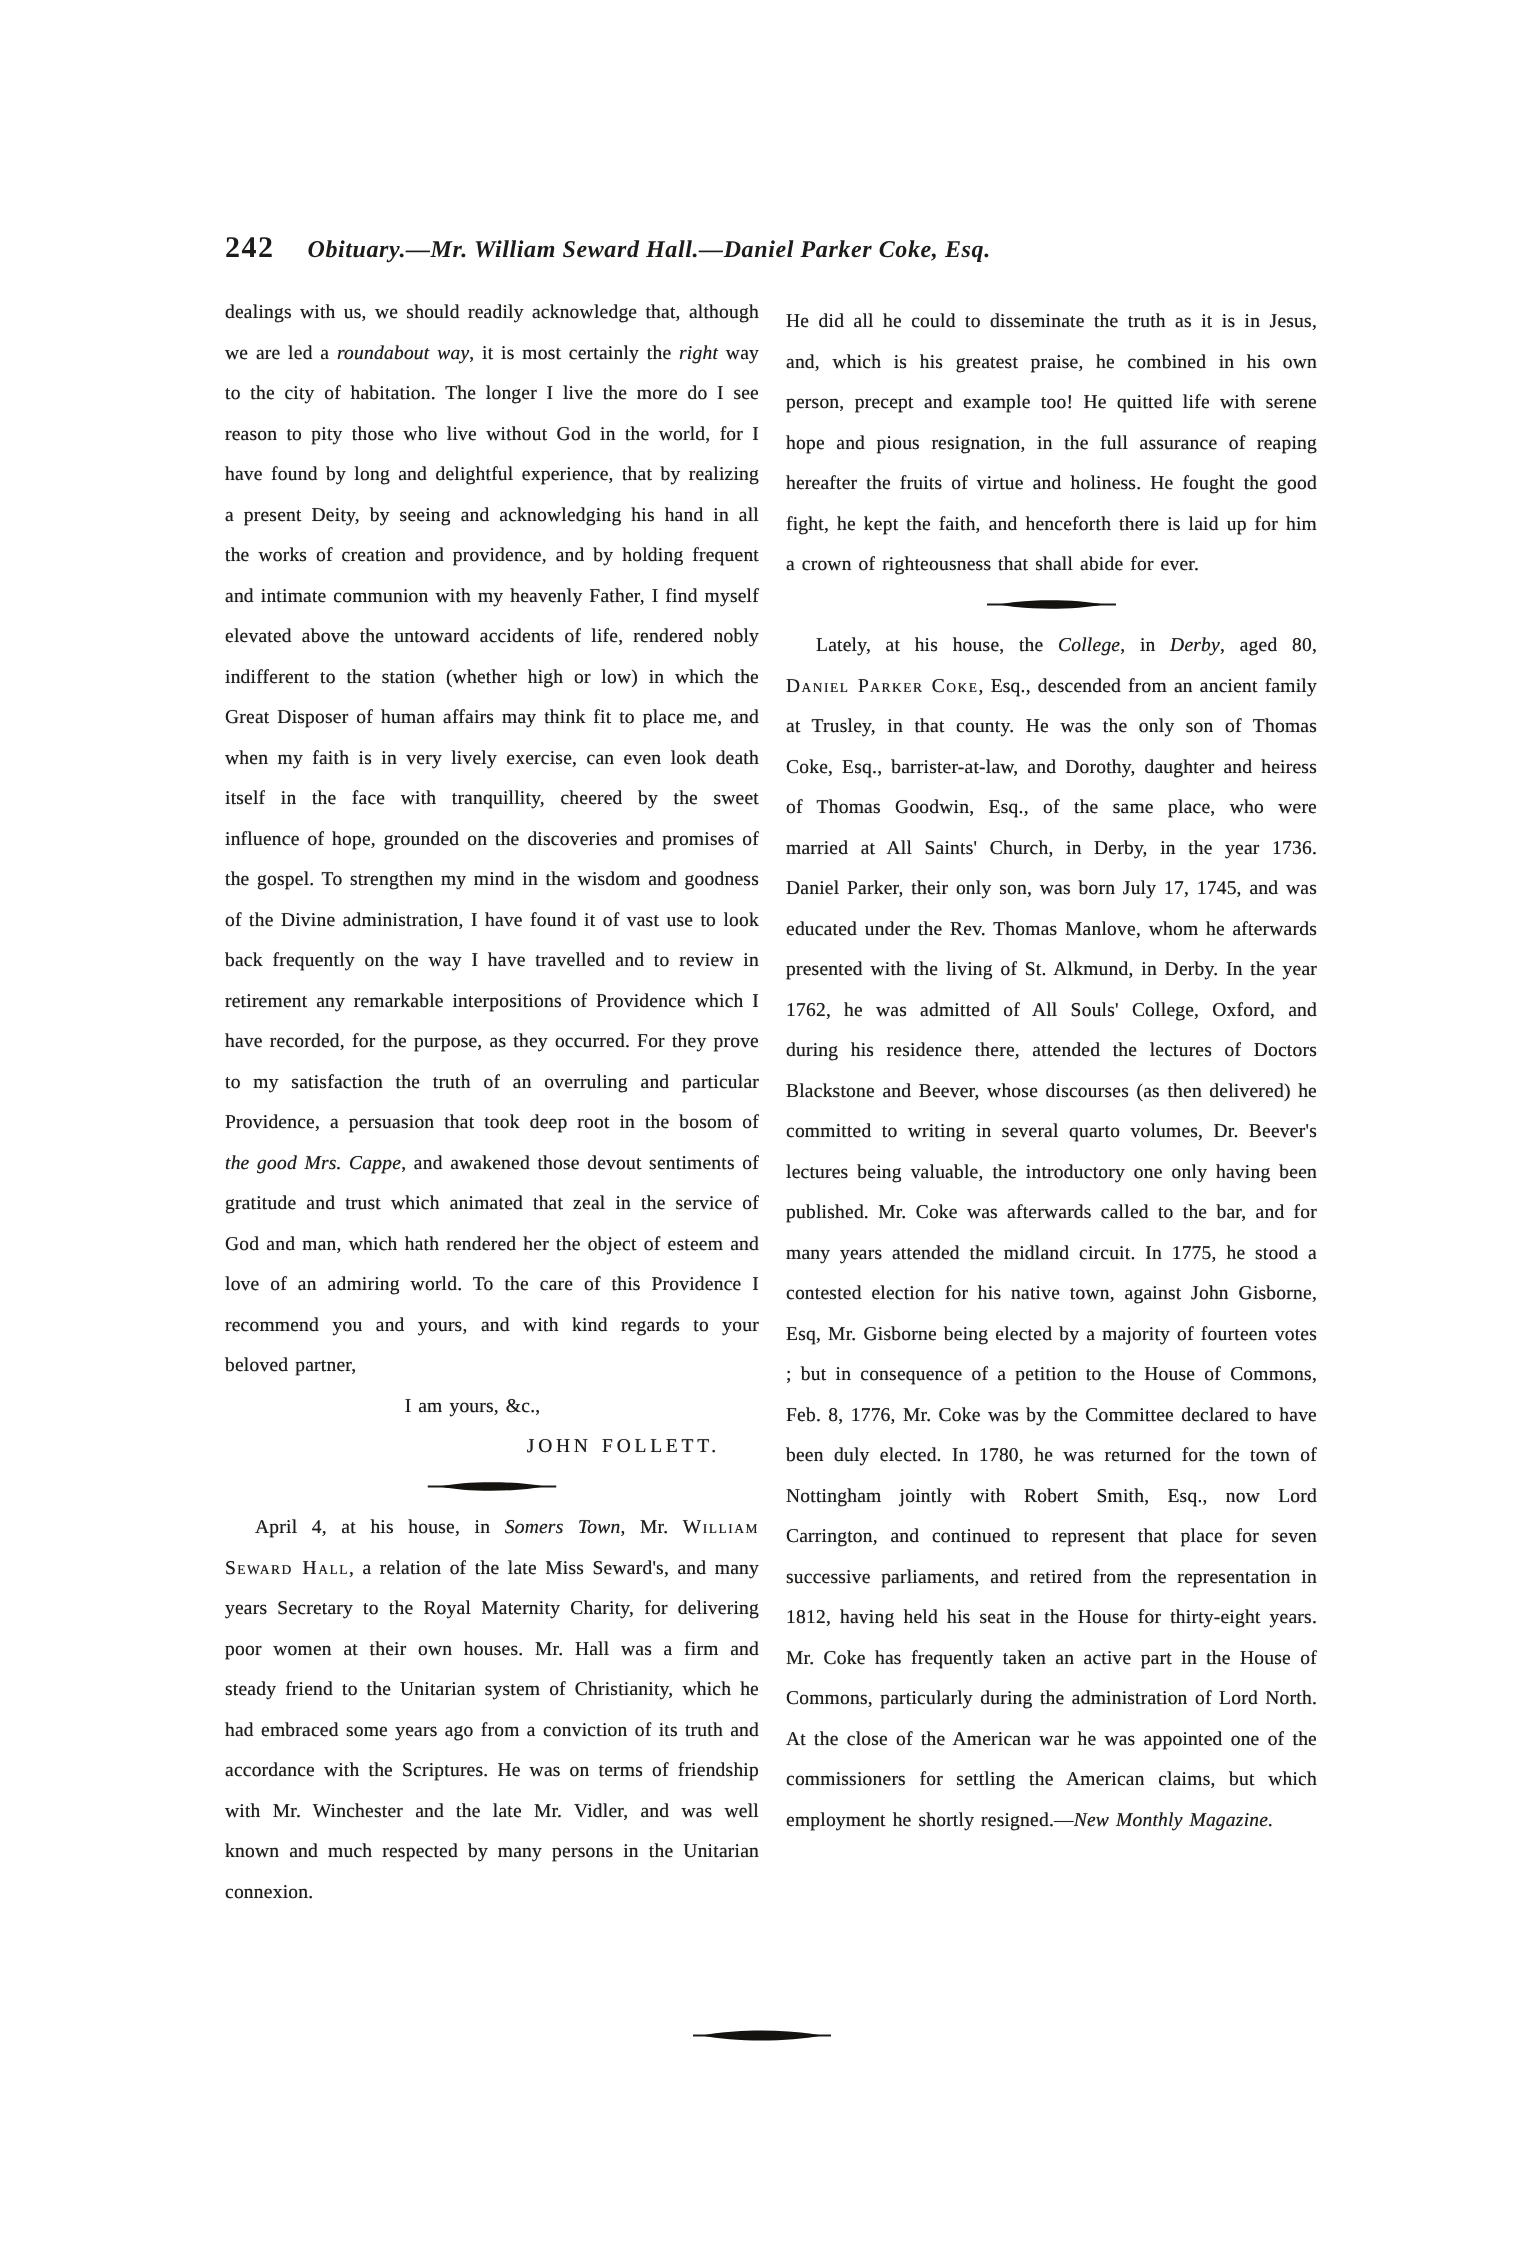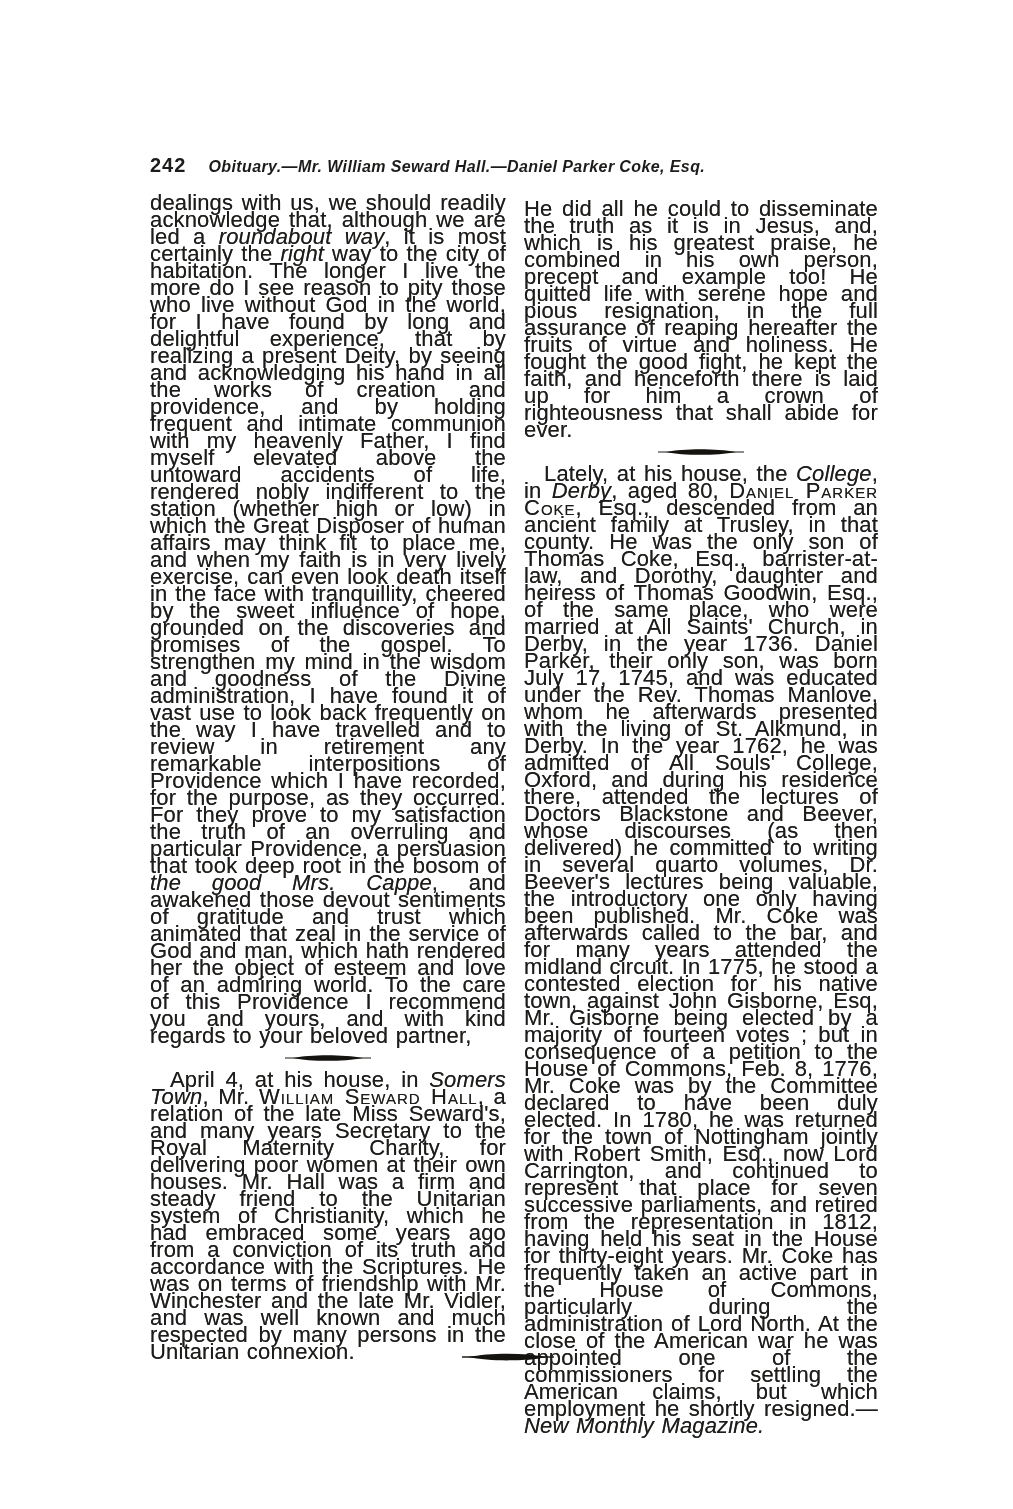--- a/index.html
+++ b/index.html
@@ -5,21 +5,21 @@
   html, body {
     margin: 0;
     padding: 0;
     background: #ffffff;
   }
   .page {
     position: relative;
     width: 1013px;
     height: 1509px;
     background: #ffffff;
-    font-family: Liberation Sans, sans-serif;
+    font-family: Liberation Serif, serif;
     color: #1d1c1a;
     overflow: hidden;
   }
   .page-header {
     position: absolute;
     left: 150px;
     top: 154px;
     width: 720px;
     display: flex;
     align-items: baseline;
@@ -32,22 +32,22 @@
     margin-right: 22px;
   }
   .running-title {
     font-size: 16px;
     font-weight: bold;
     font-style: italic;
     letter-spacing: 0.4px;
   }
   .column {
     position: absolute;
-    font-size: 22px;
-    line-height: 17px;
+    font-size: 13px;
+    line-height: 27px;
     text-align: justify;
     word-spacing: 1.2px;
     letter-spacing: 0.15px;
     text-shadow: 0 0 0.5px rgba(20,18,15,0.65);
   }
   .col-left  { left: 150px; top: 194px; width: 356px; }
   .col-right { left: 524px; top: 200px; width: 354px; }
   .para { margin: 0; }
   .para.indented { text-indent: 20px; }
   .closing-line {
@@ -83,20 +83,22 @@
 
 <div class="page">
 
   <header class="page-header">
     <span class="page-number">242</span>
     <span class="running-title">Obituary.—Mr. William Seward Hall.—Daniel Parker Coke, Esq.</span>
   </header>
 
   <div class="column col-left">
     <p class="para"><span>dealings with us, we should readily acknowledge that, although we are led a </span><span class="i">roundabout way</span><span>, it is most certainly the </span><span class="i">right</span><span> way to the city of habitation. The longer I live the more do I see reason to pity those who live without God in the world, for I have found by long and delightful experience, that by realizing a present Deity, by seeing and acknowledging his hand in all the works of creation and providence, and by holding frequent and intimate communion with my heavenly Father, I find myself elevated above the untoward accidents of life, rendered nobly indifferent to the station (whether high or low) in which the Great Disposer of human affairs may think fit to place me, and when my faith is in very lively exercise, can even look death itself in the face with tranquillity, cheered by the sweet influence of hope, grounded on the discoveries and promises of the gospel. To strengthen my mind in the wisdom and goodness of the Divine administration, I have found it of vast use to look back frequently on the way I have travelled and to review in retirement any remarkable interpositions of Providence which I have recorded, for the purpose, as they occurred. For they prove to my satisfaction the truth of an overruling and particular Providence, a persuasion that took deep root in the bosom of </span><span class="i">the good Mrs. Cappe</span><span>, and awakened those devout sentiments of gratitude and trust which animated that zeal in the service of God and man, which hath rendered her the object of esteem and love of an admiring world. To the care of this Providence I recommend you and yours, and with kind regards to your beloved partner,</span></p>
+    <p class="closing-line">I am yours, &amp;c.,</p>
+    <p class="signature-line">JOHN FOLLETT.</p>
     <span class="separator">
       <svg viewBox="0 0 86 10" preserveAspectRatio="none" aria-hidden="true">
         <line x1="0" y1="5" x2="86" y2="5" stroke="#1d1c1a" stroke-width="1.2"></line>
         <path d="M8 5 C 26 1.2, 58 1.2, 78 5 C 58 8.8, 26 8.8, 8 5 Z" fill="#15130f"></path>
       </svg>
     </span>
     <p class="para indented"><span>April 4, at his house, in </span><span class="i">Somers Town</span><span>, Mr. </span><span class="sc">William Seward Hall</span><span>, a relation of the late Miss Seward's, and many years Secretary to the Royal Maternity Charity, for delivering poor women at their own houses. Mr. Hall was a firm and steady friend to the Unitarian system of Christianity, which he had embraced some years ago from a conviction of its truth and accordance with the Scriptures. He was on terms of friendship with Mr. Winchester and the late Mr. Vidler, and was well known and much respected by many persons in the Unitarian connexion.</span></p>
   </div>
 
   <div class="column col-right">

